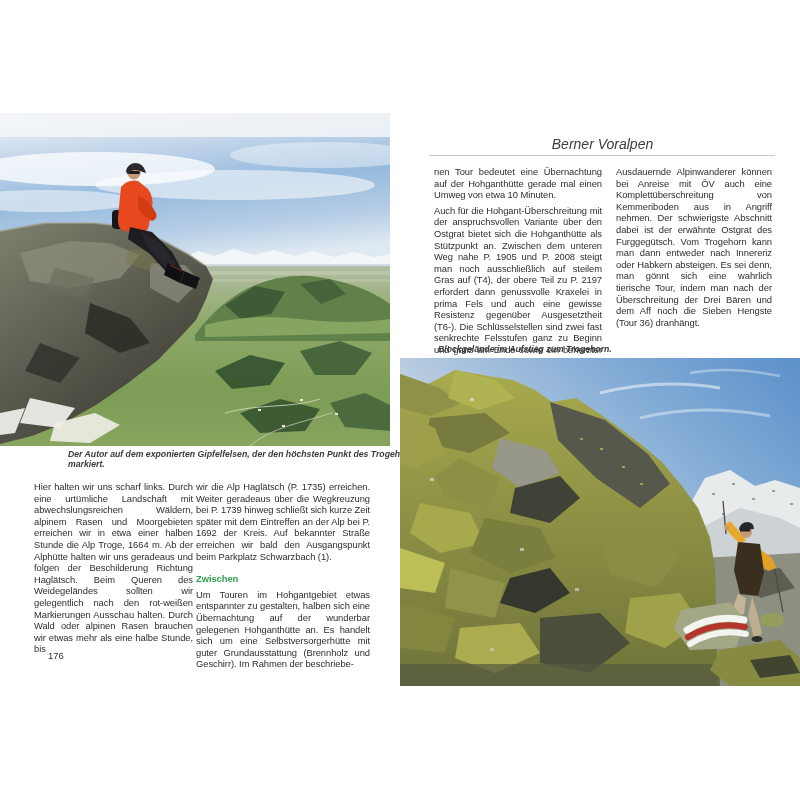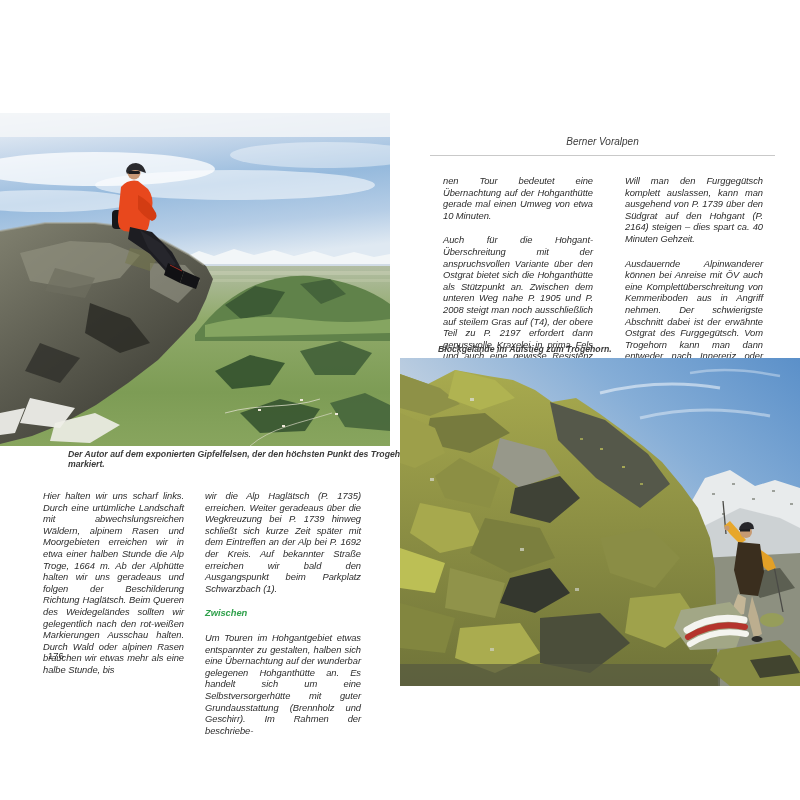--- a/index.html
+++ b/index.html
@@ -5,30 +5,30 @@
   html,body{margin:0;padding:0;}
   body{
     width:800px;height:800px;background:#ffffff;position:relative;overflow:hidden;
     font-family:"Liberation Sans", sans-serif;
   }
   .photo{position:absolute;overflow:hidden;}
   .col{
     position:absolute;text-align:justify;font-size:9.4px;line-height:11.6px;
     color:#2d2d2d;letter-spacing:-0.06px;
   }
-  .col p{margin:13px;font-style:italic;}
+  .col p{margin:4px;}
   .caption{
     position:absolute;font-style:italic;font-size:8.7px;line-height:10px;color:#3a3a3a;font-weight:bold;
   }
   .green-heading{
     color:#2fa04b;font-weight:bold;margin-top:11px !important;
   }
   .page-header{
     position:absolute;left:430px;top:136px;width:345px;text-align:center;
-    font-style:italic;font-size:10px;color:#3c3c3c;
+    font-style:italic;font-size:14px;color:#3c3c3c;
   }
   .header-rule{position:absolute;left:430px;top:155px;width:345px;height:1px;background:#c9c9c9;}
   .pagenum{position:absolute;left:48px;top:650px;font-size:9.5px;color:#2d2d2d;}
   svg{display:block;}
 </style>
 </head>
 <body>
 
 <div class="photo" style="left:0;top:113px;width:390px;height:333px;">
 <svg viewBox="0 0 390 333" width="390" height="333" preserveAspectRatio="none">
@@ -128,21 +128,20 @@
 
 <div class="page-header">Berner Voralpen</div>
 <div class="header-rule"></div>
 
 <div class="col" style="left:430px;top:162px;width:176px;">
   <p>nen Tour bedeutet eine Übernachtung auf der Hohganthütte gerade mal einen Umweg von etwa 10 Minuten.</p>
   <p>Auch für die Hohgant-Überschreitung mit der anspruchsvollen Variante über den Ostgrat bietet sich die Hohganthütte als Stützpunkt an. Zwischen dem unteren Weg nahe P. 1905 und P. 2008 steigt man noch ausschließlich auf steilem Gras auf (T4), der obere Teil zu P. 2197 erfordert dann genussvolle Kraxelei in prima Fels und auch eine gewisse Resistenz gegenüber Ausgesetztheit (T6-). Die Schlüsselstellen sind zwei fast senkrechte Felsstufen ganz zu Beginn und ganz am Ende sowie ein beherzter Spreizschritt in der Mitte dieses Abschnittes.</p>
 </div>
 
 <div class="col" style="left:612px;top:162px;width:164px;">
-  <p>Will man den Furggegütsch komplett auslassen, kann man ausgehend von P. 1739 über den Südgrat auf den Hohgant (P. 2164) steigen – dies spart ca. 40 Minuten Gehzeit.</p>
   <p>Ausdauernde Alpinwanderer können bei Anreise mit ÖV auch eine Komplettüberschreitung von Kemmeriboden aus in Angriff nehmen. Der schwierigste Abschnitt dabei ist der erwähnte Ostgrat des Furggegütsch. Vom Trogehorn kann man dann entweder nach Innereriz oder Habkern absteigen. Es sei denn, man gönnt sich eine wahrlich tierische Tour, indem man nach der Überschreitung der Drei Bären und dem Aff noch die Sieben Hengste (Tour 36) dranhängt.</p>
 </div>
 
 <div class="caption" style="left:438px;top:344px;width:330px;">Blockgelände im Aufstieg zum Trogehorn.</div>
 
 <div class="photo" style="left:400px;top:358px;width:400px;height:328px;">
 <svg viewBox="0 0 400 328" width="400" height="328" preserveAspectRatio="none">
   <defs>
     <linearGradient id="skyR" x1="1" y1="0" x2="0" y2="0.6">
       <stop offset="0" stop-color="#5b90c9"></stop>

